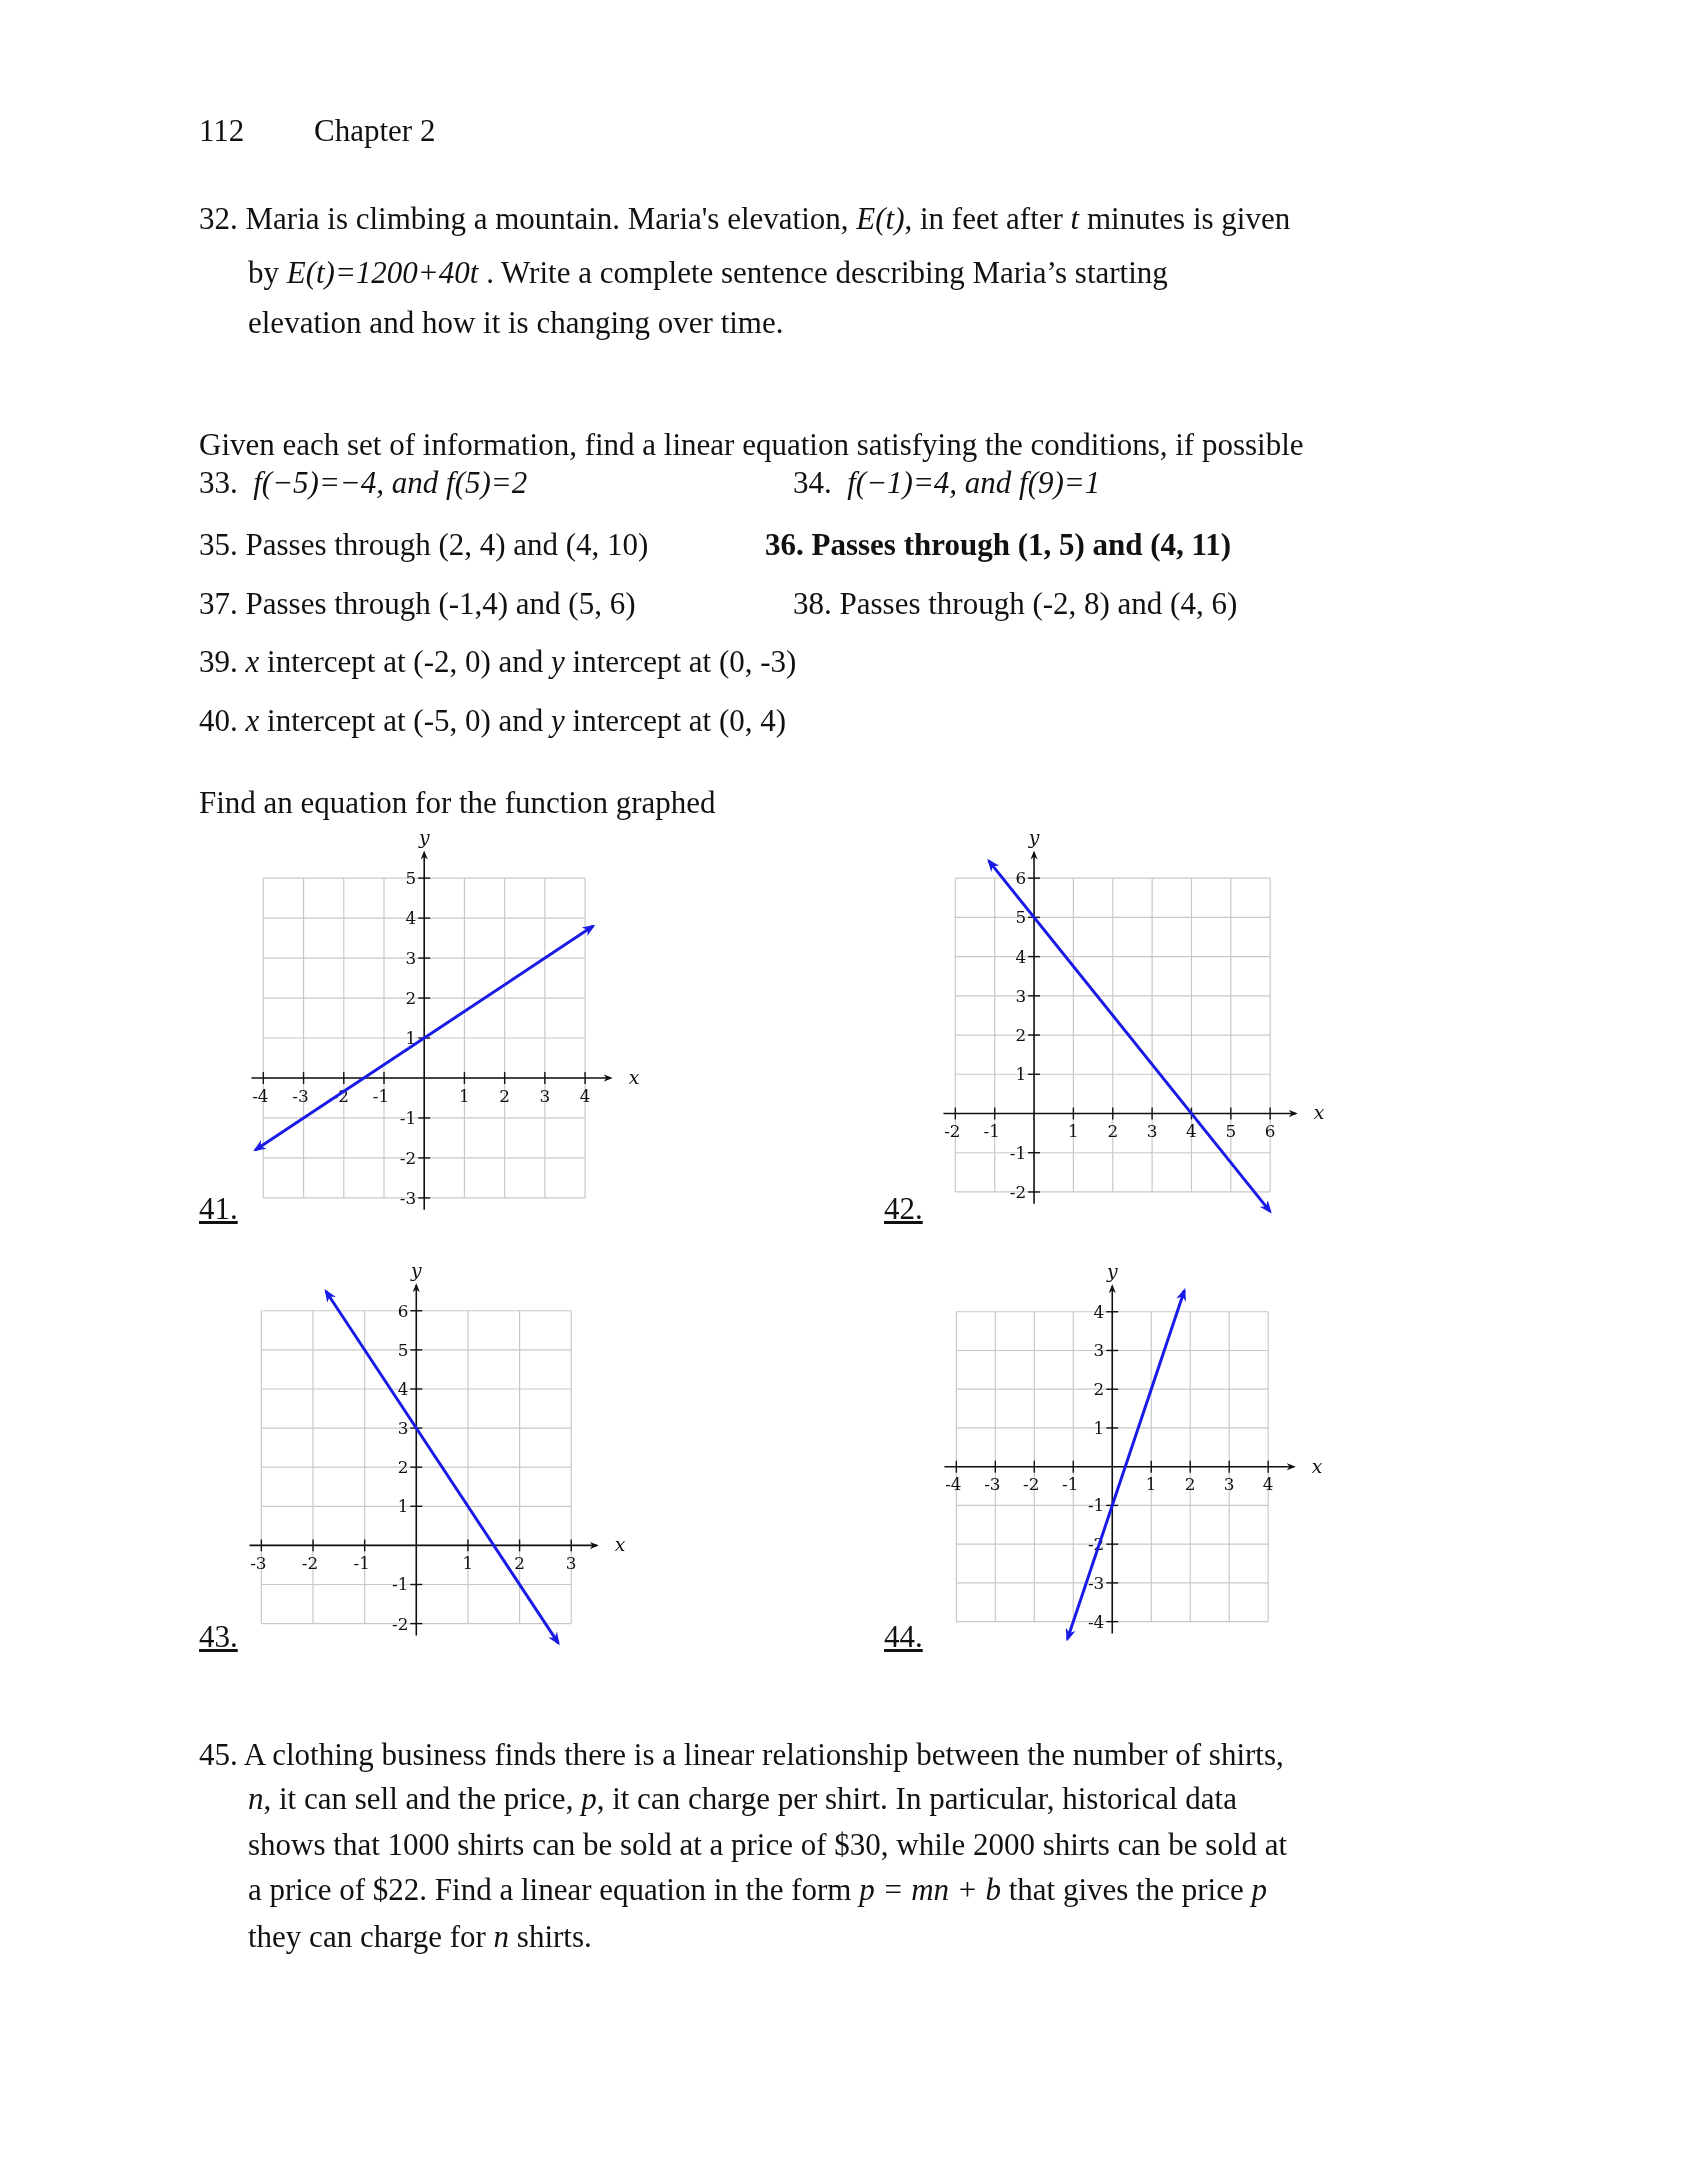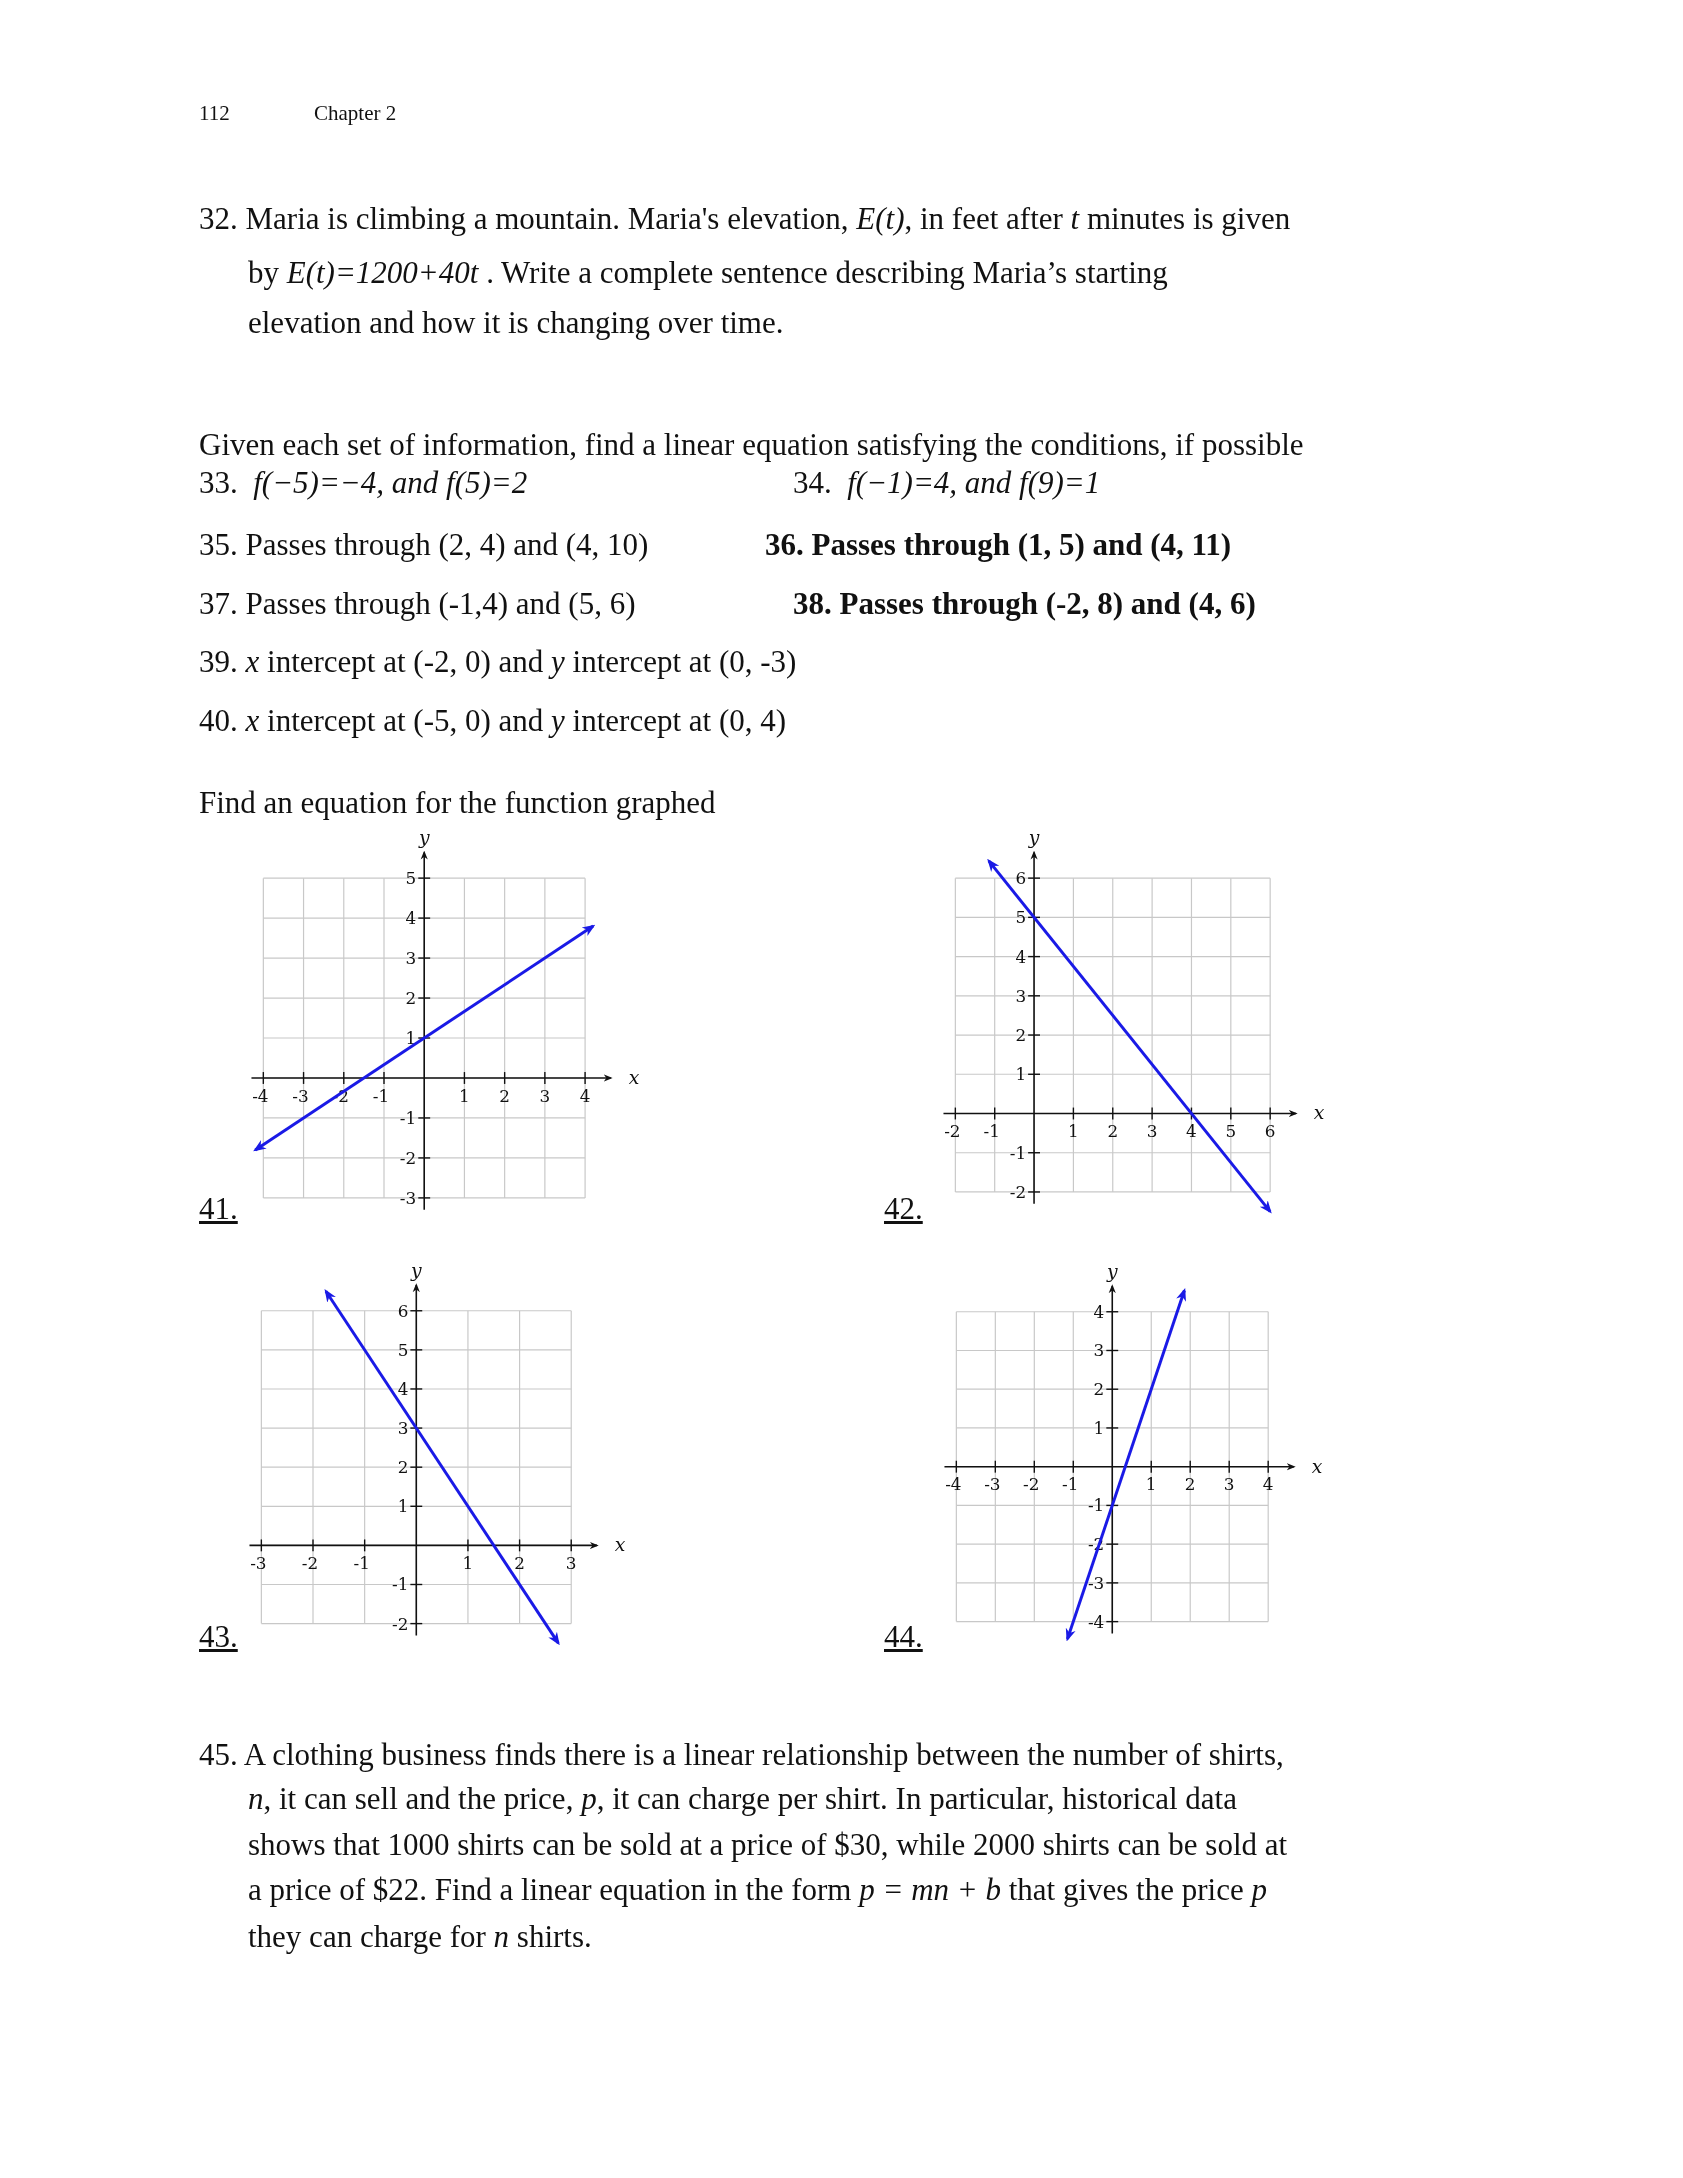--- a/index.html
+++ b/index.html
@@ -1,19 +1,19 @@
 <!DOCTYPE html>
 <html><head>
 <meta charset="utf-8">
 <style>
   html, body { margin: 0; padding: 0; background: #ffffff; }
   body { width: 1683px; height: 2178px; position: relative; overflow: hidden;
          font-family: "Liberation Serif", "DejaVu Serif", serif; color: #111; }
   .t { position: absolute; font-size: 31px; line-height: 1; white-space: nowrap; }
-  .hdr { font-size: 21px; }
+  .hdr { font-size: 31px; margin-top: 12px; }
   .it { font-style: italic; }
   .graph { position: absolute; }
   .graph svg { display: block; overflow: visible; }
   .glabel { position: absolute; font-size: 31px; line-height: 1; text-decoration: underline; }
   .tick { font-family: "DejaVu Serif", "Liberation Serif", serif; font-size: 17px; fill: #111; }
   .axname { font-family: "DejaVu Serif", serif; font-style: italic; font-size: 19px; fill: #111; }
 </style>
 </head>
 <body>
 
@@ -46,21 +46,21 @@
 </div>
 <div class="t" style="left:765px; top:529px;font-weight:bold;">
   <span>36.</span>
   <span>Passes through (1, 5) and (4, 11)</span>
 </div>
 
 <div class="t" style="left:199px; top:588px;">
   <span>37.</span>
   <span>Passes through (-1,4) and (5, 6)</span>
 </div>
-<div class="t" style="left:793px; top:588px;font-weight:bold;">
+<div class="t" style="left:793px; top:588px;">
   <span>38.</span>
   <span>Passes through (-2, 8) and (4, 6)</span>
 </div>
 
 <div class="t" style="left:199px; top:646px;">
   <span>39.</span><span> </span><span class="it">x</span><span> intercept at (-2, 0) and </span><span class="it">y</span><span> intercept at (0, -3)</span>
 </div>
 <div class="t" style="left:199px; top:705px;">
   <span>40.</span><span> </span><span class="it">x</span><span> intercept at (-5, 0) and </span><span class="it">y</span><span> intercept at (0, 4)</span>
 </div>

